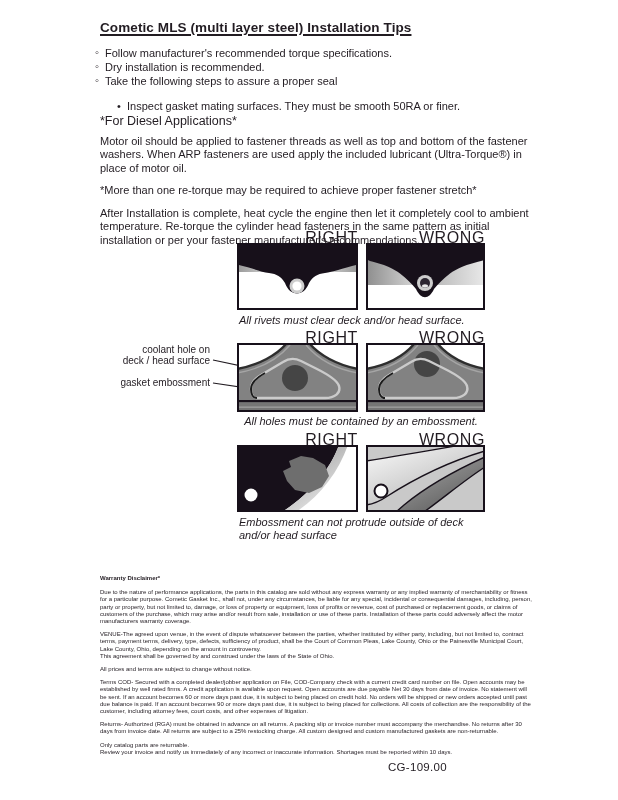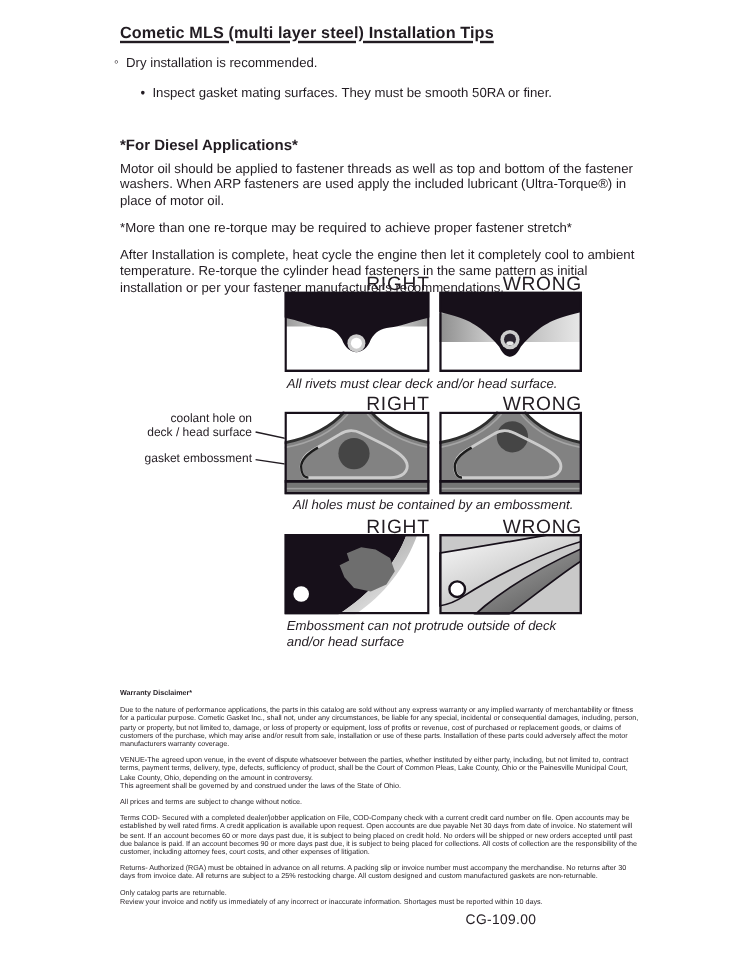--- a/index.html
+++ b/index.html
@@ -17,21 +17,21 @@
     text-align:right;
   }
   
   .bullets{left:95px;top:46px;width:450px;font-size:11px;line-height:14px;}
   .bullet{position:relative;padding-left:10px;}
   .bullet::before{content:"◦";position:absolute;left:0;top:-1px;font-size:11px;}
   .subbullet{position:relative;padding-left:10px;margin-left:22px;margin-top:11px;}
   .subbullet::before{content:"•";position:absolute;left:0;top:0;font-size:11px;}
   
   .diesel{left:100px;top:115px;width:436px;font-size:11px;line-height:13.5px;}
-  .diesel-heading{font-size:12.5px;font-weight:bold;margin-bottom:6px;}
+  .diesel-heading{font-size:12.5px;font-weight:normal;margin-bottom:6px;}
   .diesel p{margin:0 0 9px 0;}
   
   .dg-label{font-size:16px;font-weight:400;letter-spacing:0.6px;text-align:right;}
   .dg-caption{font-size:11px;font-weight:500;line-height:12.5px;font-style:italic;}
   .dg-box{line-height:0;}
   .dg-box svg{display:block;}
   .annotation{font-size:10px;line-height:11px;text-align:right;}
   
   .disclaimer{left:100px;top:575px;width:434px;font-size:6px;line-height:7.2px;color:#2a242a;}
   .disclaimer .head{font-weight:bold;margin-bottom:7px;}
@@ -39,21 +39,23 @@
   .disclaimer .nogap{margin-bottom:0;}
   
   .footer-code{left:388px;top:761px;font-size:11.5px;letter-spacing:0.3px;}
 </style>
 </head>
 <body>
 
 <div class="abs title">Cometic MLS (multi layer steel) Installation Tips</div>
 
 <div class="abs bullets">
+  <div class="bullet"><span>Follow manufacturer's recommended torque specifications.</span></div>
   <div class="bullet"><span>Dry installation is recommended.</span></div>
+  <div class="bullet"><span>Take the following steps to assure a proper seal</span></div>
   <div class="subbullet"><span>Inspect gasket mating surfaces.  They must be smooth 50RA or finer.</span></div>
 </div>
 
 <div class="abs diesel">
   <div class="diesel-heading">*For Diesel Applications*</div>
   <p>Motor oil should be applied to fastener threads as well as top and bottom of the fastener washers. When ARP fasteners are used apply the included lubricant (Ultra-Torque®) in place of motor oil.</p>
   <p>*More than one re-torque may be required to achieve proper fastener stretch*</p>
   <p>After Installation is complete, heat cycle the engine then let it completely cool to ambient temperature. Re-torque the cylinder head fasteners in the same pattern as initial installation or per your fastener manufacturer's recommendations.</p>
 </div>
 

